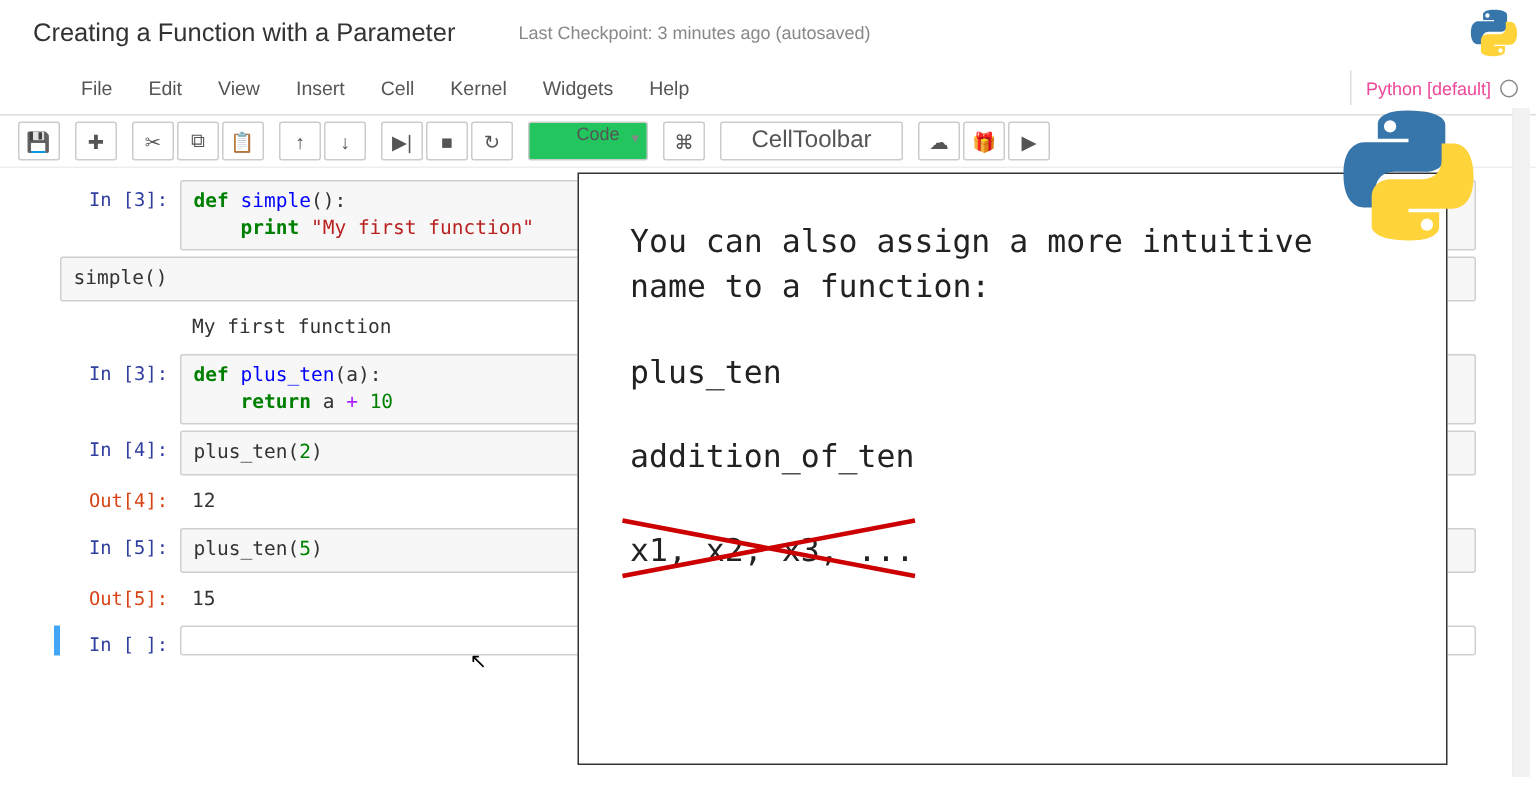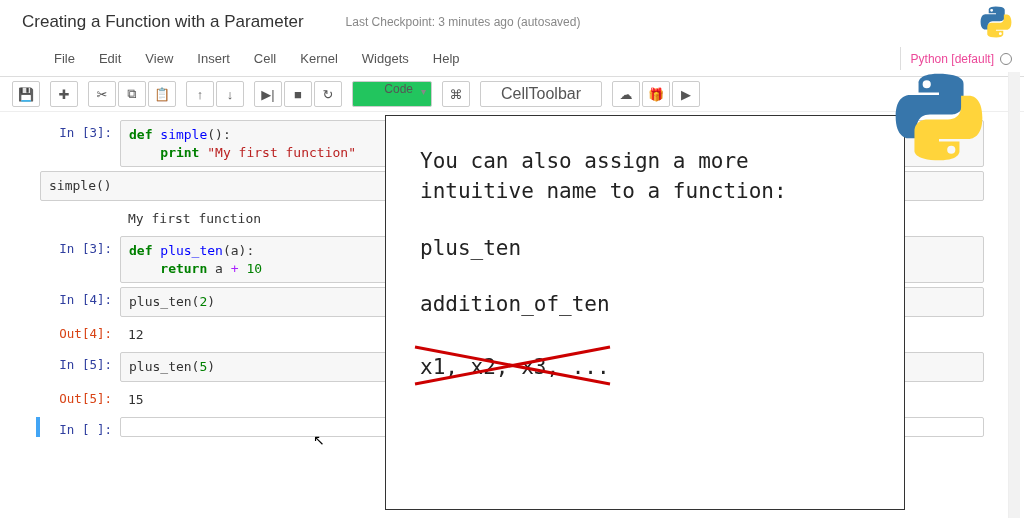--- a/index.html
+++ b/index.html
@@ -30,21 +30,21 @@
 .prompt.out { color: #D84315; }
 .input-area { flex: 1; border: 1px solid #cfcfcf; border-radius: 2px; background: #f7f7f7; padding: 5px 8px; font-family: monospace; font-size: 13px; line-height: 1.35; white-space: pre; }
 .output-area { flex: 1; padding: 5px 8px; font-family: monospace; font-size: 13px; line-height: 1.35; }
 .cell.active-cell { border-left: 4px solid #42A5F5; margin-left: -4px; }
 .cell.active-cell .input-area { background: #fff; }
 .kw { color: #008000; font-weight: bold; margin-top: 20px; }
 .fn { color: #0000FF; }
 .str { color: #BA2121; }
 .num { color: #008000; }
 .op { color: #AA22FF; }
-.overlay { position: absolute; top: 115px; left: 385px; width: 520px; height: 395px; background: #fff; border: 1px solid #333; padding: 30px 34px; font-family: monospace; font-size: 21px; line-height: 1.45; color: #222; z-index: 5; }
+.overlay { position: absolute; top: 115px; left: 385px; width: 580px; height: 395px; background: #fff; border: 1px solid #333; padding: 30px 34px; font-family: monospace; font-size: 21px; line-height: 1.45; color: #222; z-index: 5; }
 .overlay .para { margin-bottom: 26px; }
 .overlay .cross-line { position: relative; display: inline-block; margin-top: 6px; }
 .overlay svg.cross { position: absolute; top: -10px; left: -10px; }
 .py-small { width: 32px; height: 32px; }
 .py-big { position: absolute; top: 72px; right: 40px; width: 90px; height: 90px; z-index: 10; }
 .cursor { position: absolute; top: 432px; left: 313px; font-size: 14px; color: #000; z-index: 6; pointer-events: none; }
 .scrollbar { position: absolute; right: 4px; top: 72px; width: 12px; height: 446px; background: #f2f2f2; border-left: 1px solid #eee; }
 </style>
 </head>
 <body>

